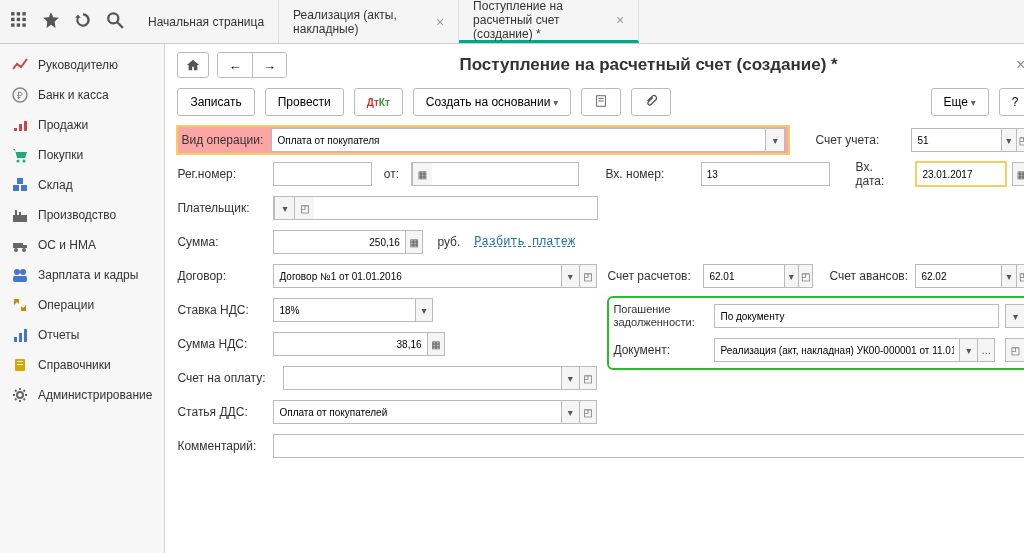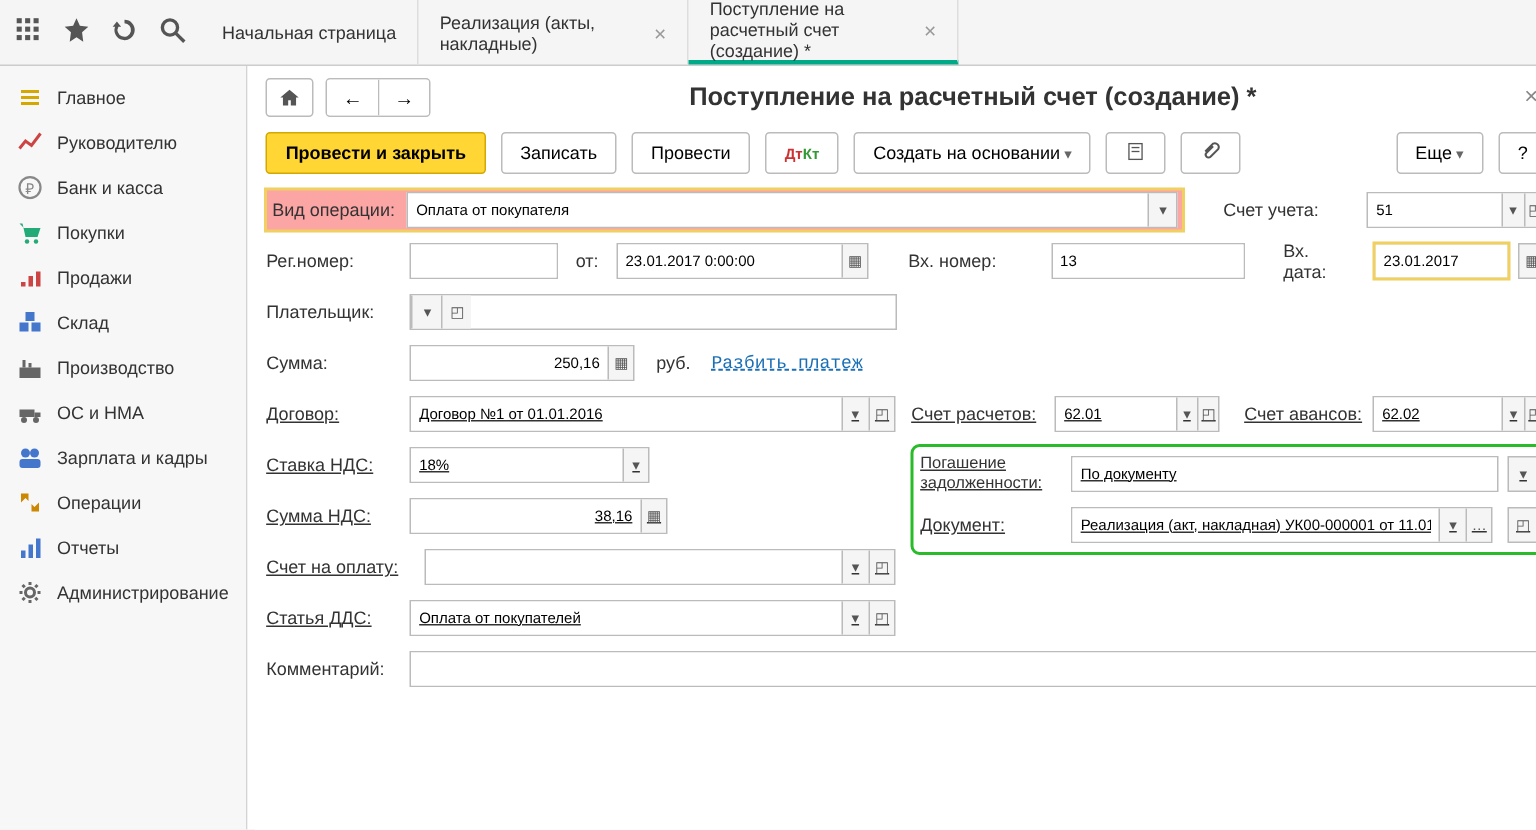--- a/index.html
+++ b/index.html
@@ -33,21 +33,21 @@
   .label-wide { width: 100px; }
   .field { display: flex; align-items: stretch; border: 1px solid #bbb; background: #fff; height: 24px; }
   .field input { border: none; outline: none; padding: 0 5px; font-size: 10px; width: 100%; }
   .field-btn { border: none; border-left: 1px solid #bbb; background: #f5f5f5; width: 20px; cursor: pointer; font-size: 10px; color: #555; display:flex; align-items:center; justify-content:center; }
   .hl-yellow { outline: 2px solid #f0d060; outline-offset: -1px; background: #fca5a5; }
   .hl-green { border: 2px solid #2abb2a; border-radius: 6px; padding: 4px; }
   .link { color: #1a6fb5; text-decoration: underline dashed; cursor: pointer; font-family: Liberation Mono, monospace; }
   .spacer { flex: 1; }
   .small-gap { margin-left: 20px; }
   .colset { display: flex; gap: 10px; align-items: flex-start; }
-  .col { flex: 1; text-decoration: underline; }
+  .col { flex: 1; }
   svg.ico { width: 14px; height: 14px; }
   .menu-icon { cursor: pointer; }
 </style>
 </head>
 <body>
 
 <div class="topbar">
   <div class="topbar-icons">
     <span class="menu-icon"><svg viewBox="0 0 16 16">
           <rect x="1" y="1" width="3" height="3"></rect>
@@ -82,55 +82,47 @@
     <div class="tab active">
         <span>Поступление на расчетный счет (создание) *</span>
         <span class="close">×</span>
       </div>
   </div>
 </div>
 
 <div class="layout">
   <div class="sidebar">
     <div class="nav-item">
-        <svg viewBox="0 0 16 16" fill="#d4a800">
-          <rect x="2" y="3" width="12" height="2"></rect>
-          <rect x="2" y="7" width="12" height="2"></rect>
-          <rect x="2" y="11" width="12" height="2"></rect>
-        </svg>
-        <span>Главное</span>
-      </div>
-    <div class="nav-item">
         <svg viewBox="0 0 16 16" fill="none" stroke="#c44" stroke-width="2">
           <polyline points="1,12 5,7 9,10 15,2"></polyline>
         </svg>
         <span>Руководителю</span>
       </div>
     <div class="nav-item">
         <svg viewBox="0 0 16 16" fill="#888">
           <circle cx="8" cy="8" r="7" fill="none" stroke="#888" stroke-width="1.5"></circle>
           <text x="8" y="12" font-size="10" text-anchor="middle" fill="#888">₽</text>
         </svg>
         <span>Банк и касса</span>
+      </div>
+    <div class="nav-item">
+        <svg viewBox="0 0 16 16" fill="#c44">
+          <rect x="2" y="11" width="3" height="3"></rect>
+          <rect x="7" y="7" width="3" height="7"></rect>
+          <rect x="12" y="4" width="3" height="10"></rect>
+        </svg>
+        <span>Продажи</span>
       </div>
     <div class="nav-item">
         <svg viewBox="0 0 16 16" fill="#2a7">
           <path d="M1 2h2l2 9h8l2-6H4"></path>
           <circle cx="6" cy="14" r="1.5"></circle>
           <circle cx="12" cy="14" r="1.5"></circle>
         </svg>
         <span>Покупки</span>
-      </div>
-    <div class="nav-item">
-        <svg viewBox="0 0 16 16" fill="#c44">
-          <rect x="2" y="11" width="3" height="3"></rect>
-          <rect x="7" y="7" width="3" height="7"></rect>
-          <rect x="12" y="4" width="3" height="10"></rect>
-        </svg>
-        <span>Продажи</span>
       </div>
     <div class="nav-item">
         <svg viewBox="0 0 16 16" fill="#47c">
           <rect x="1" y="8" width="6" height="6"></rect>
           <rect x="9" y="8" width="6" height="6"></rect>
           <rect x="5" y="1" width="6" height="6"></rect>
         </svg>
         <span>Склад</span>
       </div>
     <div class="nav-item">
@@ -164,20 +156,28 @@
         </svg>
         <span>Операции</span>
       </div>
     <div class="nav-item">
         <svg viewBox="0 0 16 16" fill="#47c">
           <rect x="2" y="10" width="3" height="5"></rect>
           <rect x="7" y="6" width="3" height="9"></rect>
           <rect x="12" y="2" width="3" height="13"></rect>
         </svg>
         <span>Отчеты</span>
+      </div>
+    <div class="nav-item">
+        <svg viewBox="0 0 16 16" fill="#d4a800">
+          <rect x="3" y="2" width="10" height="12" rx="1"></rect>
+          <rect x="5" y="4" width="6" height="1" fill="#fff"></rect>
+          <rect x="5" y="7" width="6" height="1" fill="#fff"></rect>
+        </svg>
+        <span>Справочники</span>
       </div>
     <div class="nav-item">
         <svg viewBox="0 0 16 16" fill="#666">
           <circle cx="8" cy="8" r="3" fill="none" stroke="#666" stroke-width="2"></circle>
           <path d="M8 1v2M8 13v2M1 8h2M13 8h2M3 3l1.5 1.5M11.5 11.5L13 13M3 13l1.5-1.5M11.5 4.5L13 3" stroke="#666" stroke-width="2"></path>
         </svg>
         <span>Администрирование</span>
       </div>
   </div>
 
@@ -190,21 +190,20 @@
         </button>
       <div class="nav-arrows">
         <button>←</button>
         <button>→</button>
       </div>
       <div class="page-title">Поступление на расчетный счет (создание) *</div>
       <span class="close-x">×</span>
     </div>
 
     <div class="toolbar">
-      <button class="btn btn-yellow">Провести и закрыть</button>
       <button class="btn">Записать</button>
       <button class="btn">Провести</button>
       <button class="btn"><span style="color:#c33;font-weight:bold;font-size:10px">Дт</span><span style="color:#393;font-weight:bold;font-size:10px">Кт</span></button>
       <button class="btn btn-drop">Создать на основании</button>
       <button class="btn"><svg class="ico" viewBox="0 0 16 16" fill="#555">
             <rect x="3" y="2" width="10" height="12" fill="none" stroke="#555"></rect>
             <line x1="5" y1="5" x2="11" y2="5" stroke="#555"></line>
             <line x1="5" y1="8" x2="11" y2="8" stroke="#555"></line>
           </svg></button>
       <button class="btn"><svg class="ico" viewBox="0 0 16 16" fill="none" stroke="#555" stroke-width="1.5">
@@ -232,21 +231,20 @@
         </div>
       </div>
 
       <div class="row">
         <span class="label">Рег.номер:</span>
         <div class="field" style="width:100px">
             <input value="" style="">
           </div>
         <span style="padding:0 6px">от:</span>
         <div class="field" style="width:170px">
-          <input value="23.01.2017 0:00:00" style="">
           <button class="field-btn">▦</button>
         </div>
         <span class="label small-gap">Вх. номер:</span>
         <div class="field" style="width:130px">
             <input value="13" style="">
           </div>
         <span style="padding:0 6px 0 20px">Вх. дата:</span>
         <div class="field hl-yellow" style="width:90px">
           <input value="23.01.2017" style="">
         </div>

